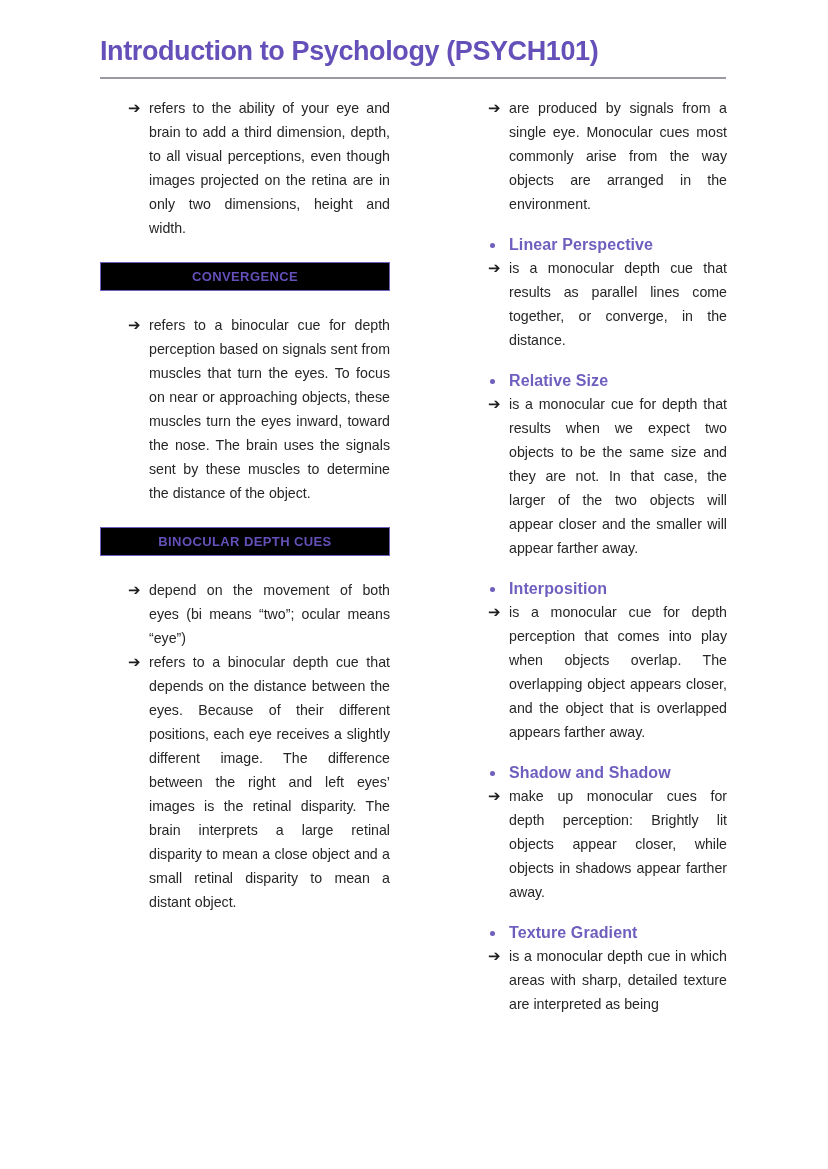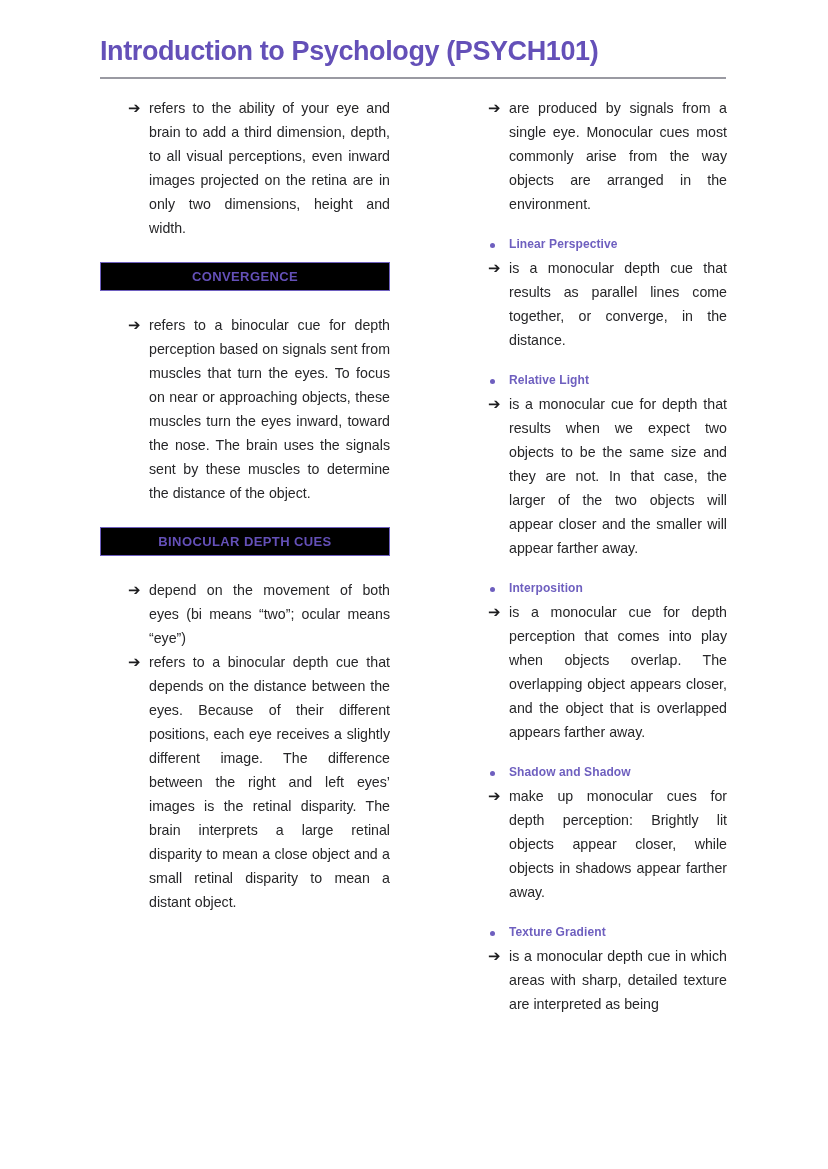--- a/index.html
+++ b/index.html
@@ -92,21 +92,21 @@
   .sub-item .dot {
     position: absolute;
     left: 30px;
     top: 9px;
     width: 5px;
     height: 5px;
     border-radius: 50%;
     background: #6e5fbf;
   }
   .sub-item .sub-label {
-    font-size: 12px;
+    font-size: 16px;
     font-weight: bold;
     color: #6e5fbf;
     line-height: 21px;
     letter-spacing: 0.1px;
   }
 
   .section-box {
     box-sizing: border-box;
     border: 1.6px solid #6e5fbf;
     background: #000000;
@@ -130,21 +130,21 @@
 
   <div class="header">
     <h1 class="doc-title">Introduction to Psychology (PSYCH101)</h1>
     <div class="title-rule"></div>
   </div>
 
   <div class="columns">
     <div class="col col-left" id="col-left">
         <div class="arrow-item">
           <span class="glyph">➔</span>
-          <div class="body">refers to the ability of your eye and brain to add a third dimension, depth, to all visual perceptions, even inward images projected on the retina are in only two dimensions, height and width.</div>
+          <div class="body">refers to the ability of your eye and brain to add a third dimension, depth, to all visual perceptions, even though images projected on the retina are in only two dimensions, height and width.</div>
         </div>
         <div class="section-box">
           <div class="box-label">CONVERGENCE</div>
         </div>
         <div class="arrow-item">
           <span class="glyph">➔</span>
           <div class="body">refers to a binocular cue for depth perception based on signals sent from muscles that turn the eyes. To focus on near or approaching objects, these muscles turn the eyes inward, toward the nose. The brain uses the signals sent by these muscles to determine the distance of the object.</div>
         </div>
         <div class="section-box">
           <div class="box-label">BINOCULAR DEPTH CUES</div>
@@ -166,21 +166,21 @@
         <div class="sub-item">
           <span class="dot"></span>
           <div class="sub-label">Linear Perspective</div>
         </div>
         <div class="arrow-item">
           <span class="glyph">➔</span>
           <div class="body">is a monocular depth cue that results as parallel lines come together, or converge, in the distance.</div>
         </div>
         <div class="sub-item">
           <span class="dot"></span>
-          <div class="sub-label">Relative Light</div>
+          <div class="sub-label">Relative Size</div>
         </div>
         <div class="arrow-item">
           <span class="glyph">➔</span>
           <div class="body">is a monocular cue for depth that results when we expect two objects to be the same size and they are not. In that case, the larger of the two objects will appear closer and the smaller will appear farther away.</div>
         </div>
         <div class="sub-item">
           <span class="dot"></span>
           <div class="sub-label">Interposition</div>
         </div>
         <div class="arrow-item">

